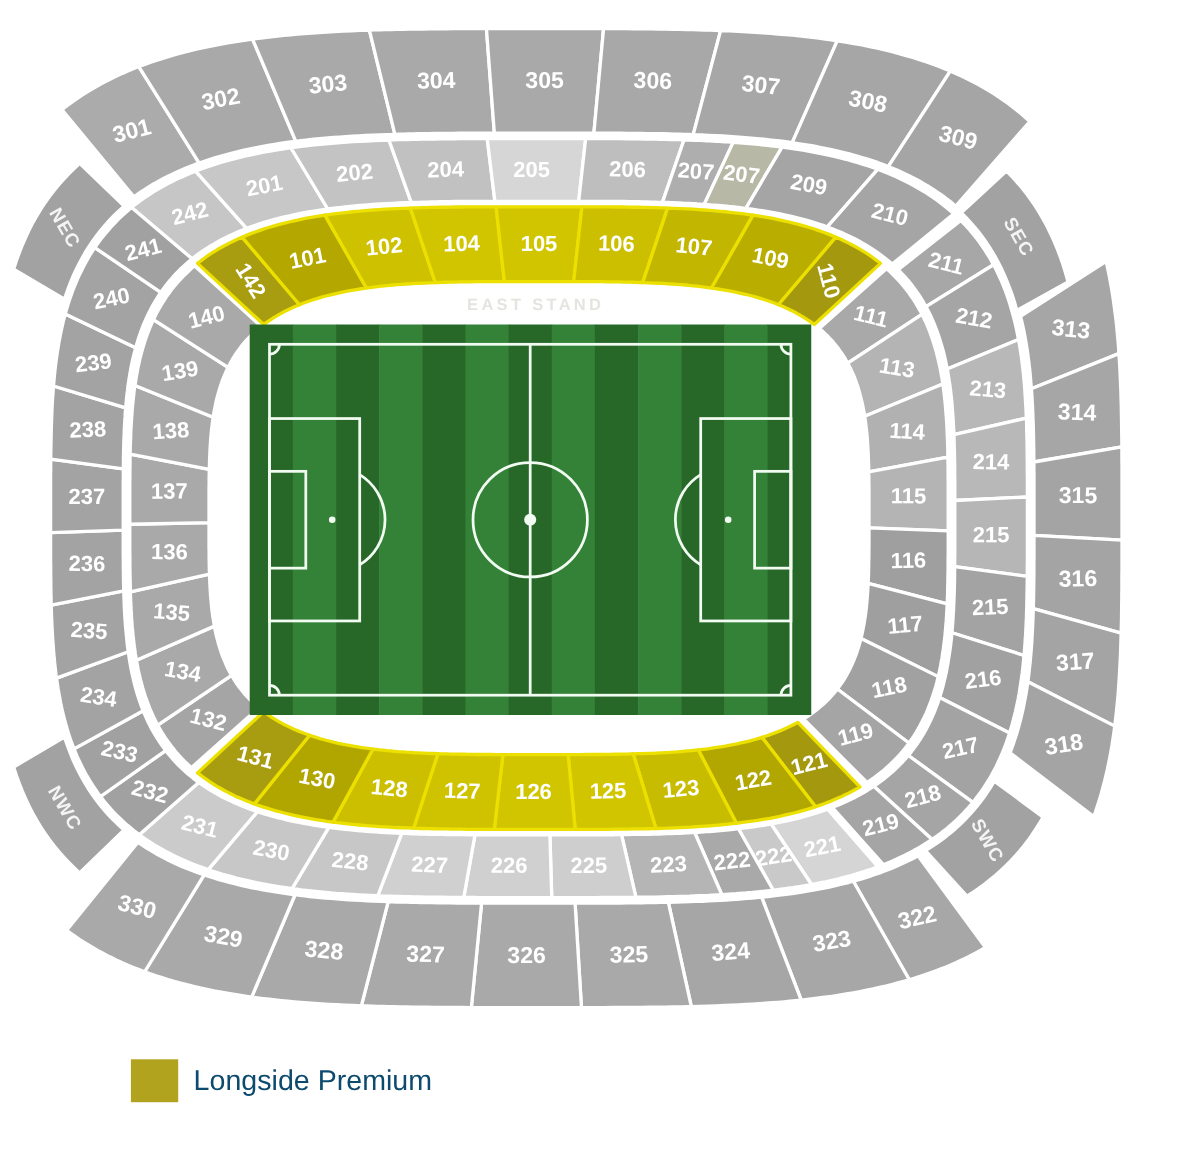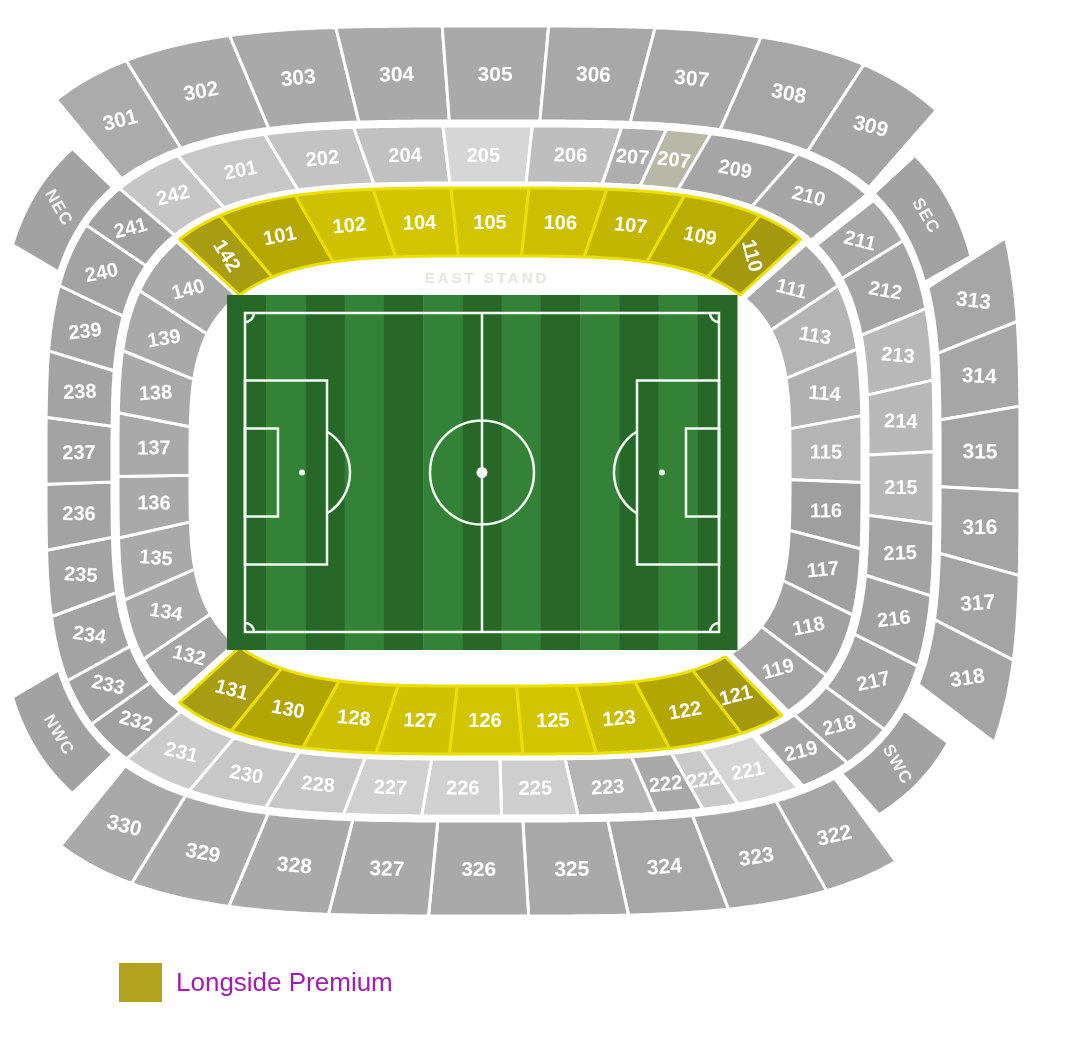--- a/index.html
+++ b/index.html
@@ -8,21 +8,21 @@
          font-family:"Liberation Sans",sans-serif;}
   svg{position:absolute;left:0;top:0;}
   .num{font-family:"Liberation Sans",sans-serif;font-weight:bold;fill:#ffffff;
        text-anchor:middle;pointer-events:none;}
   .corner-label{font-family:"Liberation Sans",sans-serif;font-weight:bold;fill:#f4f4f4;
        font-size:17px;letter-spacing:1px;text-anchor:middle;pointer-events:none;}
   .stand-label{font-family:"Liberation Sans",sans-serif;font-weight:bold;fill:#e4e4e0;
        font-size:15px;letter-spacing:3px;text-anchor:middle;}
   .legend{position:absolute;left:119px;top:963px;display:flex;align-items:center;gap:14px;}
   .swatch{width:43px;height:39px;display:inline-block;}
-  .legend-label{font-size:26px;color:#a21caf;}
+  .legend-label{font-size:26px;color:#0c4a6e;}
 </style>
 </head>
 <body>
 
 <div class="stage">
   <svg id="stadium-svg" width="1089" height="1051" viewBox="0 0 1089 1051">
       <path d="M12.4 244.7 L14.9 237 L17.6 229.6 L20.4 222.5 L23.4 215.7 L26.5 209 L29.8 202.6 L33.3 196.4 L37 190.3 L40.8 184.5 L44.8 178.8 L49 173.4 L53.3 168.1 L57.8 163 L62.5 158 L67.4 153.2 L72.4 148.5 L112.8 187.4 L108.3 191.5 L103.9 195.7 L99.6 200.1 L95.6 204.6 L91.6 209.3 L87.9 214.1 L84.3 219 L80.8 224.2 L77.5 229.5 L74.4 235 L71.4 240.6 L68.5 246.5 L65.8 252.5 L63.3 258.8 L60.9 265.2 L58.6 272 Z" fill="#a2a2a2" stroke="#ffffff" stroke-width="3" stroke-linejoin="round"></path>
       <text x="58.9" y="207.3" class="corner-label" dominant-baseline="central" transform="rotate(60 58.9 207.3)">NEC</text>
       <path d="M914.9 155.4 L919.7 160.2 L924.3 165.3 L928.7 170.5 L933 175.8 L937 181.4 L941 187.1 L944.7 193 L948.3 199.2 L951.7 205.5 L954.9 212 L958 218.8 L960.9 225.7 L963.7 233 L966.3 240.5 L968.7 248.2 L971 256.3 L924.4 282.2 L922.4 275.1 L920.2 268.3 L917.8 261.7 L915.3 255.3 L912.7 249.2 L909.9 243.2 L907 237.5 L903.9 231.9 L900.7 226.6 L897.3 221.4 L893.8 216.3 L890.1 211.4 L886.2 206.7 L882.2 202.1 L878.1 197.7 L873.8 193.4 Z" fill="#a2a2a2" stroke="#ffffff" stroke-width="3" stroke-linejoin="round"></path>
       <text x="926.1" y="215.6" class="corner-label" dominant-baseline="central" transform="rotate(60 926.1 215.6)">SEC</text>

